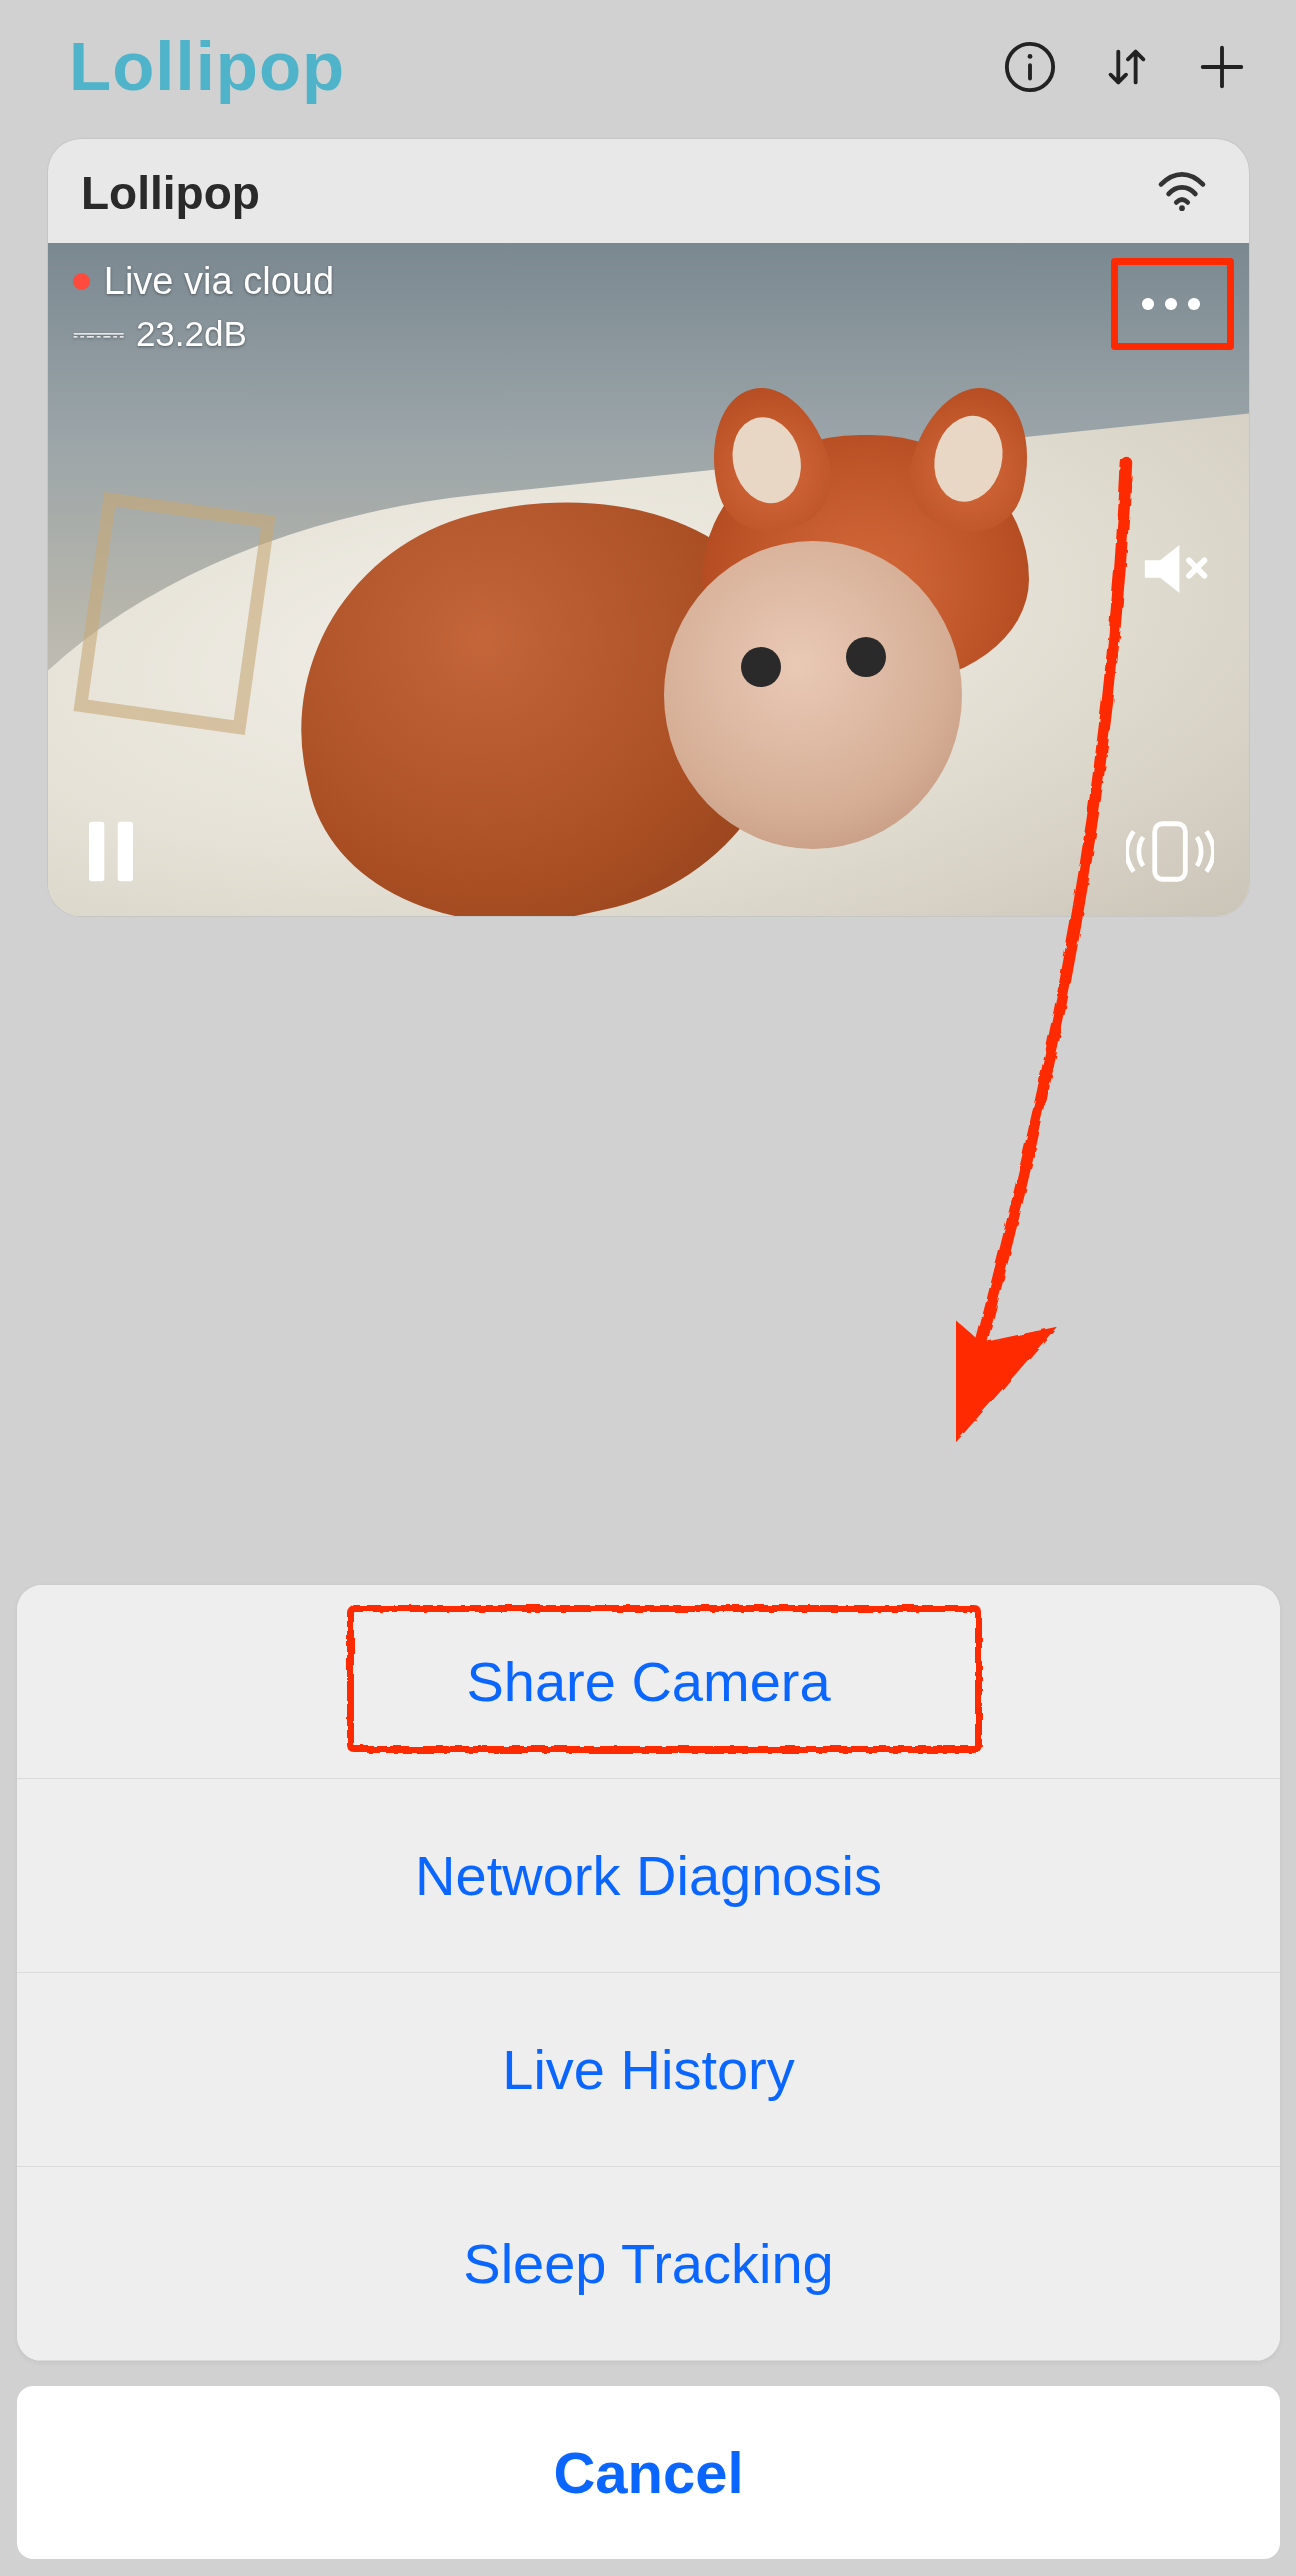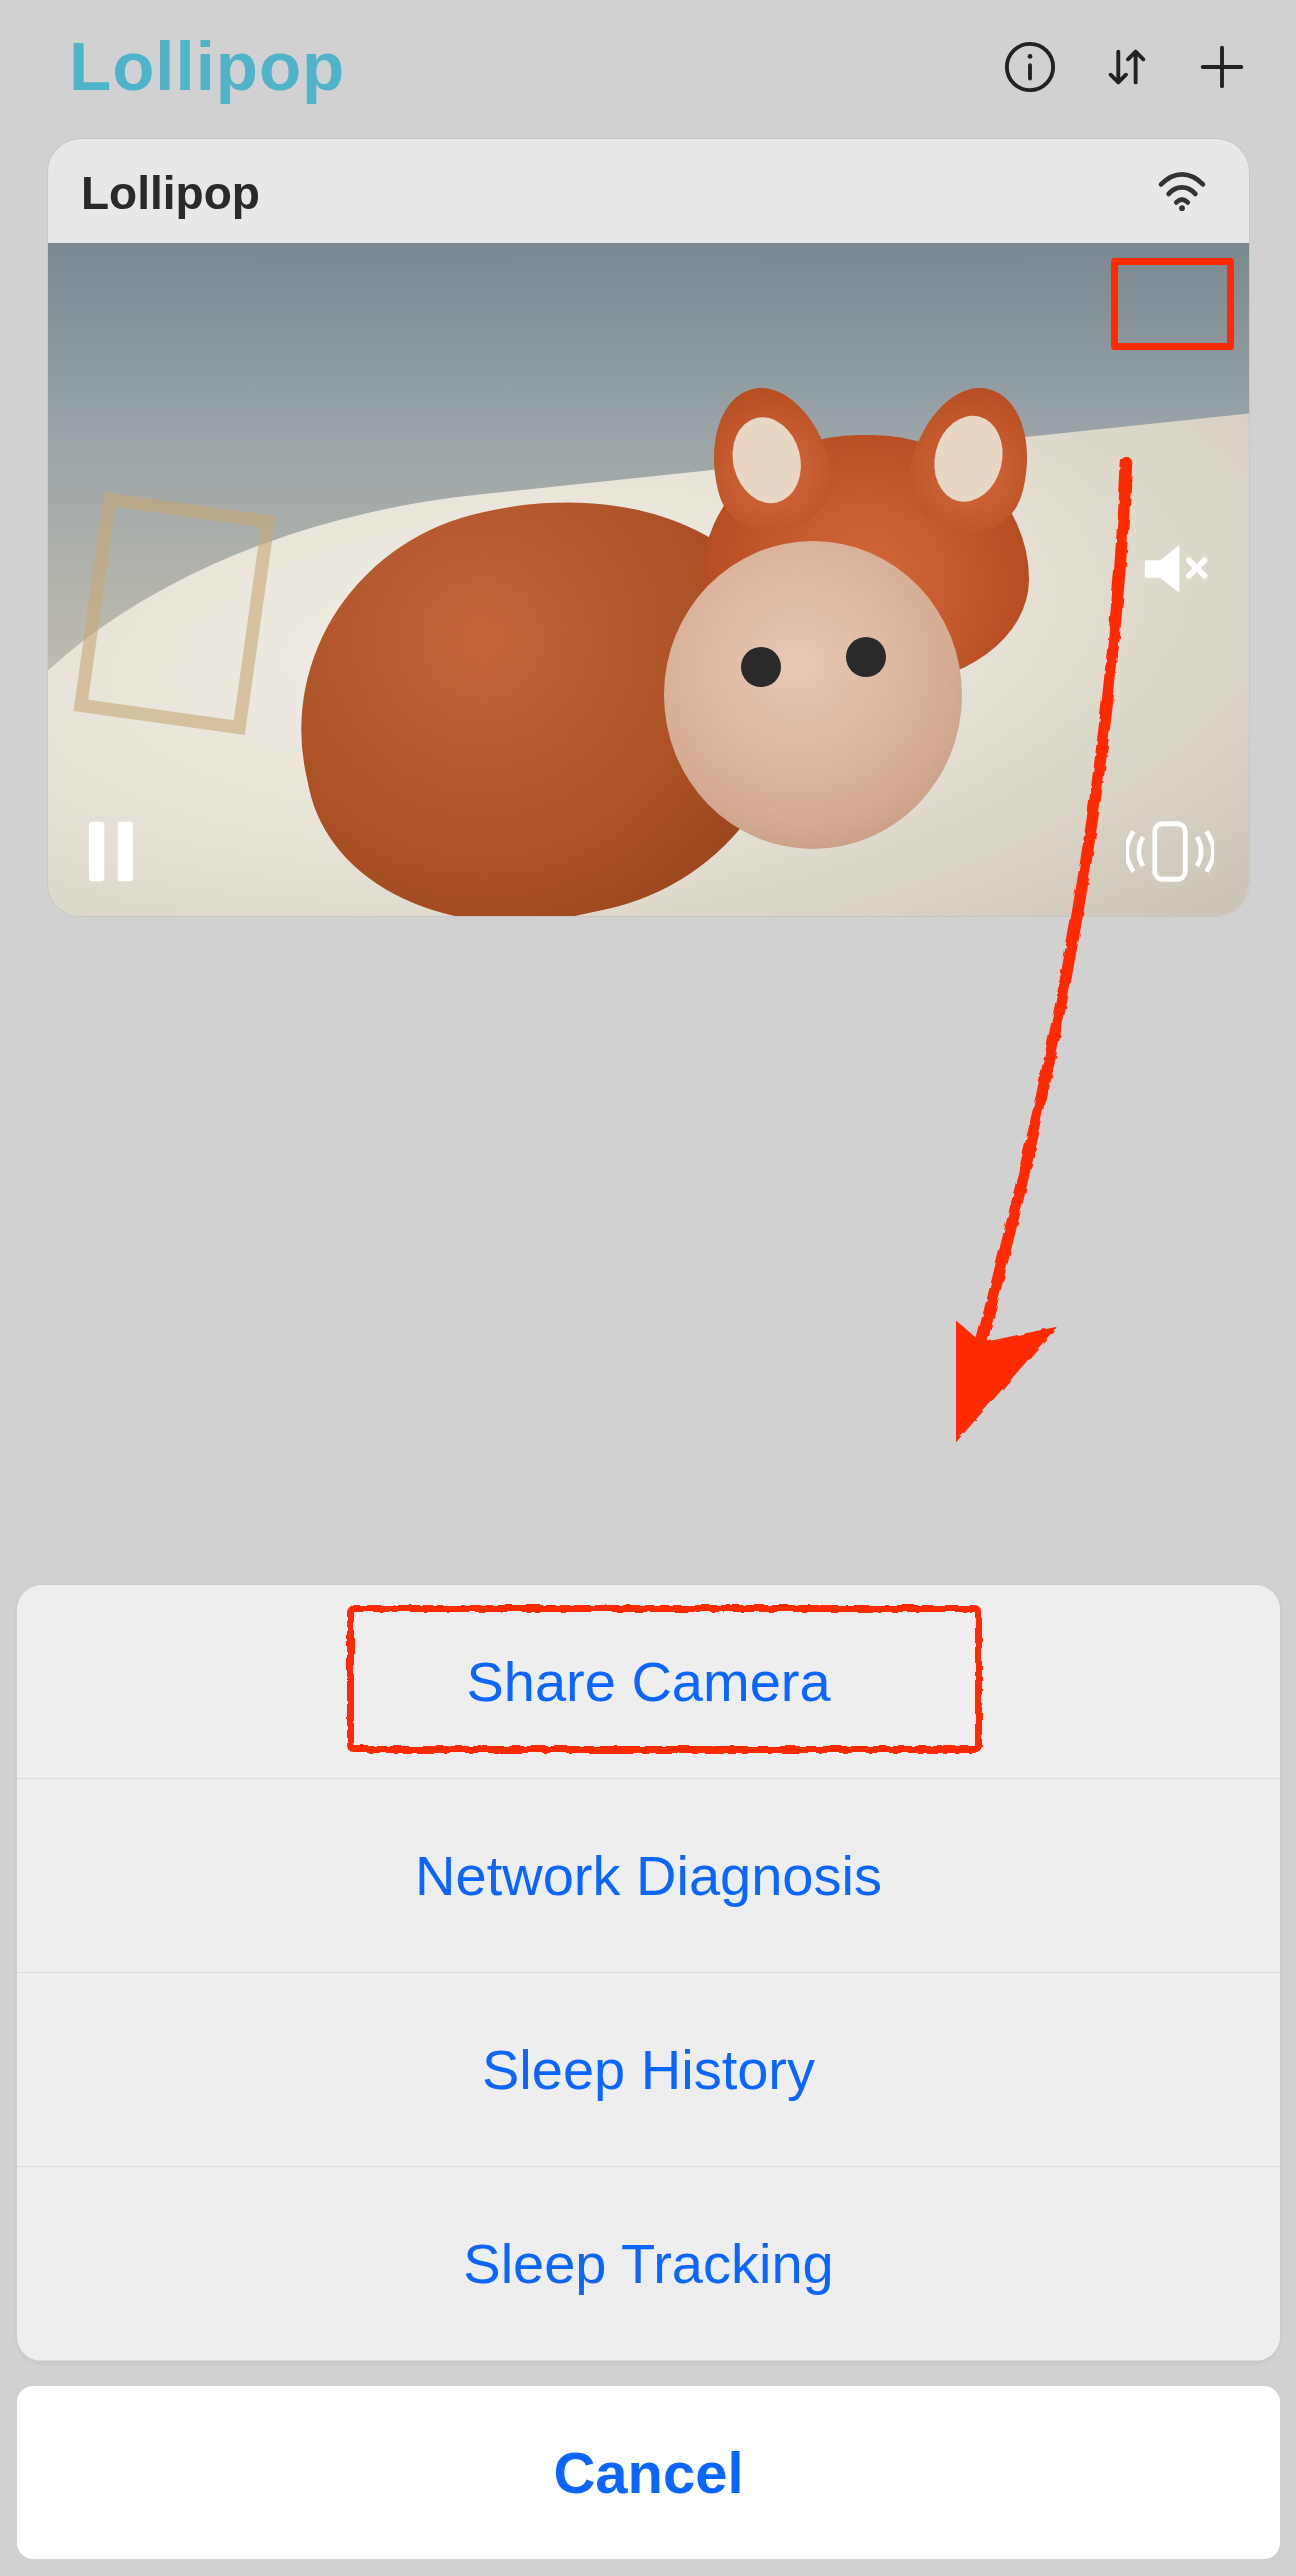--- a/index.html
+++ b/index.html
@@ -203,20 +203,37 @@
     <div class="bed"></div>
     <div class="frame"></div>
     <div class="baby-body"></div>
     <div class="hat"></div>
     <div class="ear-l"></div>
       <div class="ear-r"></div>
     <div class="baby-head"></div>
     <div class="eye-l"></div>
       <div class="eye-r"></div>
 
+    <div class="overlay-top">
+      <div class="live-box">
+        <div class="live-row">
+          <span class="dot"></span>
+          <span class="live-text">Live via cloud</span>
+        </div>
+        <div class="db-row">
+          <span class="wave">⎓⎓⎓</span>
+          <span class="db-text">23.2dB</span>
+        </div>
+      </div>
+      <div class="more-btn">
+        <span></span>
+          <span></span>
+          <span></span>
+      </div>
+    </div>
     <div class="more-highlight"></div>
 
     <div class="mute-btn">
       <svg viewBox="0 0 76 58">
           <path d="M4 20 L4 38 L20 38 L40 54 L40 4 L20 20 Z"></path>
           <line x1="50" y1="20" x2="66" y2="36" stroke="#fff" stroke-width="6" stroke-linecap="round"></line>
           <line x1="66" y1="20" x2="50" y2="36" stroke="#fff" stroke-width="6" stroke-linecap="round"></line>
         </svg>
     </div>
 
@@ -250,19 +267,19 @@
         <feDisplacementMap in="SourceGraphic" in2="noise" scale="4"></feDisplacementMap>
       </filter>
   </defs>
   <path d="M1170 480 C 1150 900, 1070 1200, 1010 1430" stroke="#ff2a00" stroke-width="12" fill="none" stroke-linecap="round" marker-end="url(#arrowhead)" filter="url(#rough)"></path>
 </svg>
 
 <div class="sheet-wrap">
   <div class="sheet" style="position:relative;">
     <div class="sheet-item">Share Camera</div>
     <div class="sheet-item">Network Diagnosis</div>
-    <div class="sheet-item">Sleep History</div>
+    <div class="sheet-item">Live History</div>
     <div class="sheet-item">Sleep Tracking</div>
     <div class="item-highlight" style="left:329px; top:19px; width:635px; height:148px;"></div>
   </div>
   <div class="cancel">Cancel</div>
 </div>
 
 
 </body></html>

